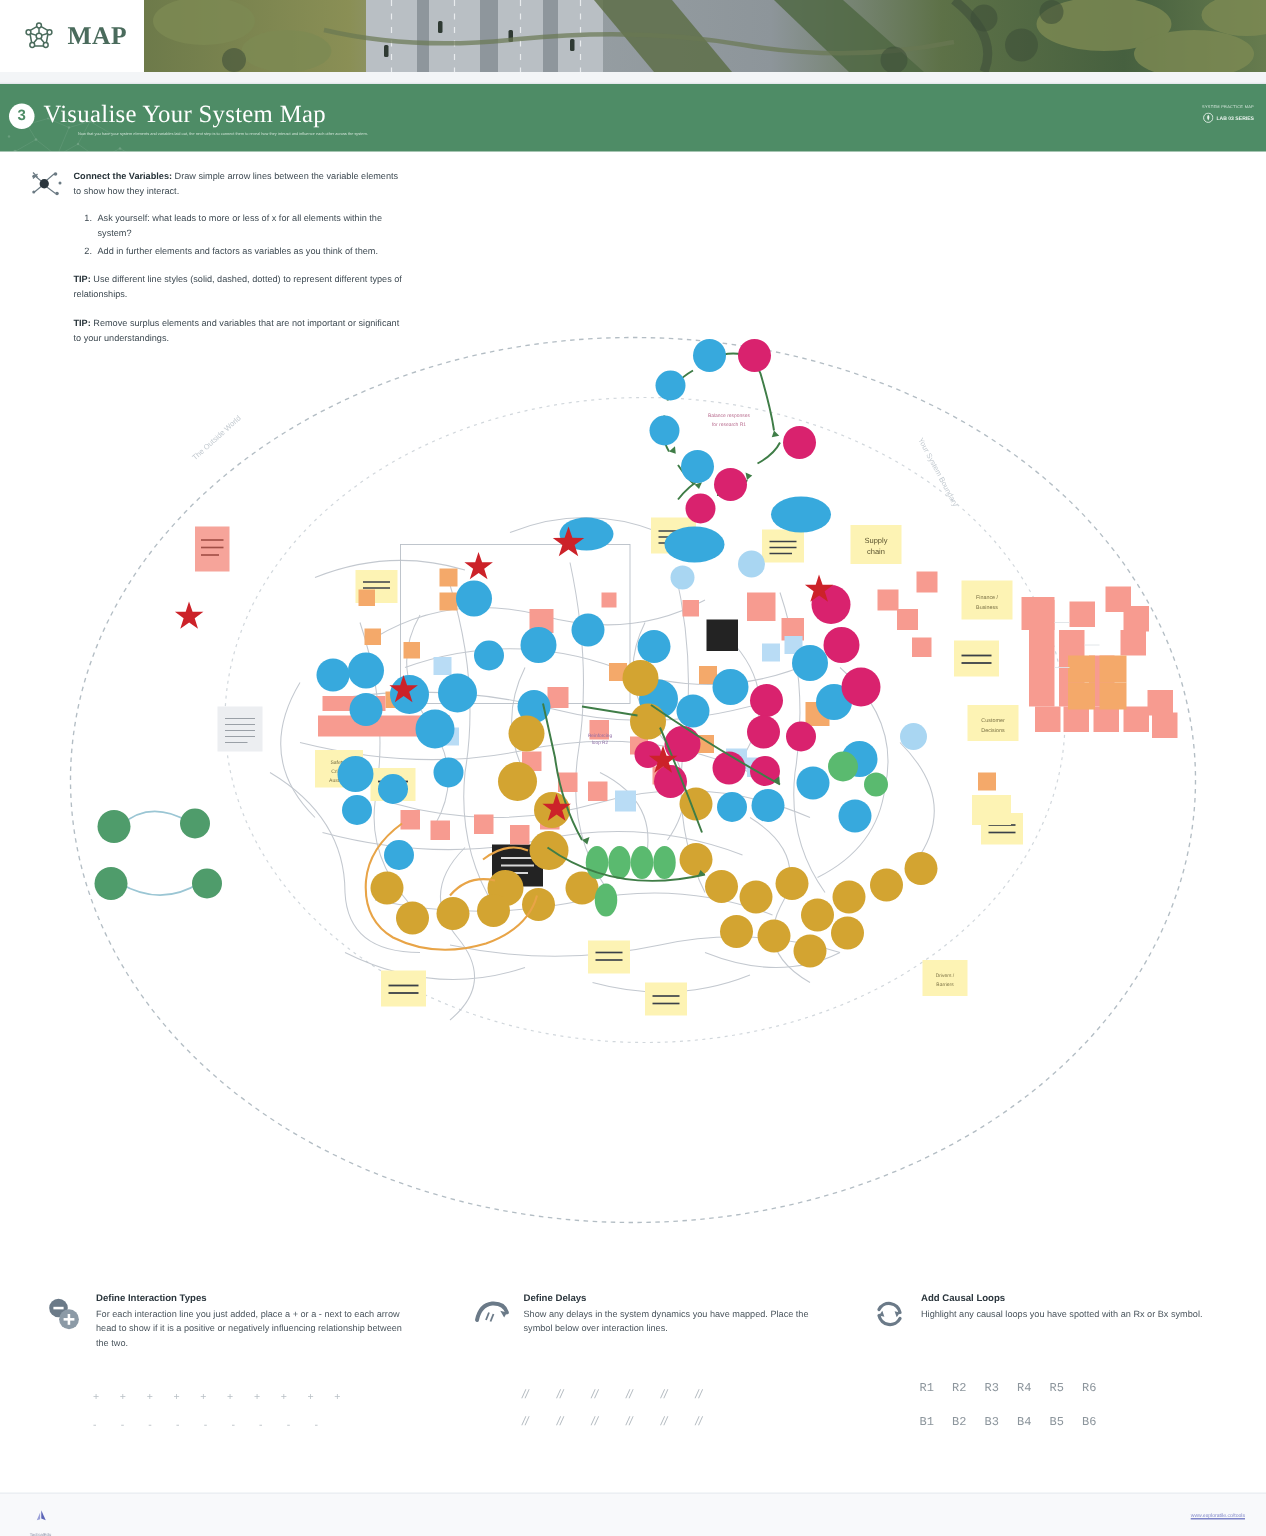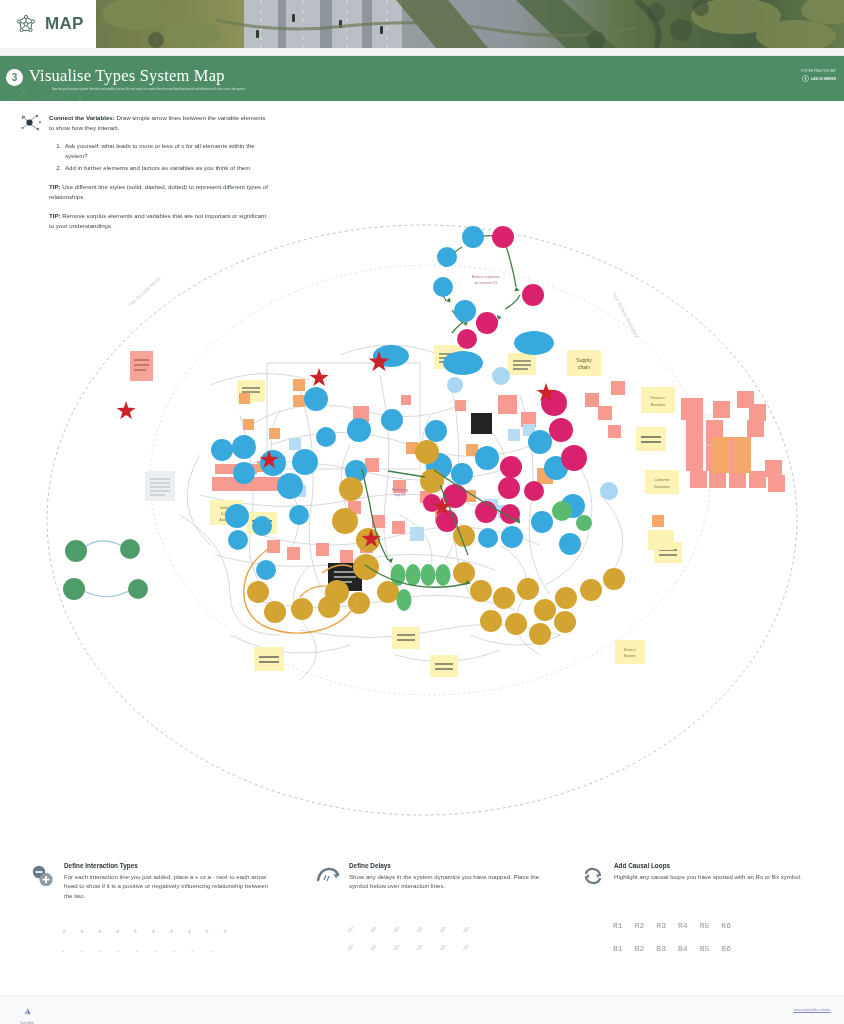--- a/index.html
+++ b/index.html
@@ -7,21 +7,21 @@
     width: 844px; height: 1024px;
     font-family: "Liberation Sans", sans-serif;
     background: #ffffff;
     overflow: hidden;
   }
   #page { position: relative; width: 844px; height: 1024px; background: #fff; }
 
   
   .topbar { position: absolute; left: 0; top: 0; width: 844px; height: 48px; background: #ffffff; }
   .brand { position: absolute; left: 0; top: 0; width: 96px; height: 48px;
-           display: flex; align-items: center; gap: 7px; padding-left: 14px; background:#fff; z-index:4;}
+           display: flex; align-items: center; gap: 7px; padding-left: 14px; background:#fff; z-index:4;font-family:Liberation Serif, serif;}
   .brand-logo { width: 24px; height: 24px; flex: 0 0 24px; }
   .brand-name { font-size: 17px; font-weight: bold; color: #4a6b5c; letter-spacing: .3px; }
   .hero { position: absolute; left: 96px; top: 0; right: 0; height: 48px; overflow: hidden; }
   .hero-img { position: absolute; inset: 0; }
   .topbar-rule { position: absolute; left: 0; top: 48px; width: 844px; height: 7px; background: #f3f5f7; }
   .topbar-rule2 { position: absolute; left: 0; top: 55px; width: 844px; height: 1px; background: #e4e8ec; }
 
   
   .sechead { position: absolute; left: 0; top: 56px; width: 844px; height: 45px;
              background: #4e8c66; overflow: hidden; }
@@ -191,21 +191,21 @@
         <circle cx="108" cy="32" r=".6"></circle>
           <circle cx="74" cy="18" r=".6"></circle>
       </g>
       <g stroke="#ffffff" stroke-width=".5" opacity=".3" fill="none">
         <path d="M10 30 L24 22 L38 33 L52 25 L66 35"></path>
           <path d="M18 12 L32 8 L46 14 L60 10 L74 18"></path>
         <path d="M24 22 L18 12M38 33 L46 14M52 25 L60 10M66 35 L80 28 L94 36"></path>
       </g>
     </svg>
     <div class="sechead-num">3</div>
-    <div class="sechead-title">Visualise Types System Map</div>
+    <div class="sechead-title">Visualise Your System Map</div>
     <div class="sechead-sub">Now that you have your system elements and variables laid out, the next step is to connect them to reveal how they interact and influence each other across the system.</div>
     <div class="sechead-right">
       <div class="sechead-right-top">SYSTEM PRACTICE MAP</div>
       <div class="sechead-right-bot">
         <svg width="7" height="7" viewBox="0 0 12 12">
           <circle cx="6" cy="6" r="5.3" fill="none" stroke="#eaf3ee" stroke-width="1"></circle>
           <path d="M6 2.5 Q8.6 5 6 9 Q3.4 5 6 2.5Z" fill="#eaf3ee"></path>
         </svg>
         <span>LAB 03 SERIES</span>
       </div>

